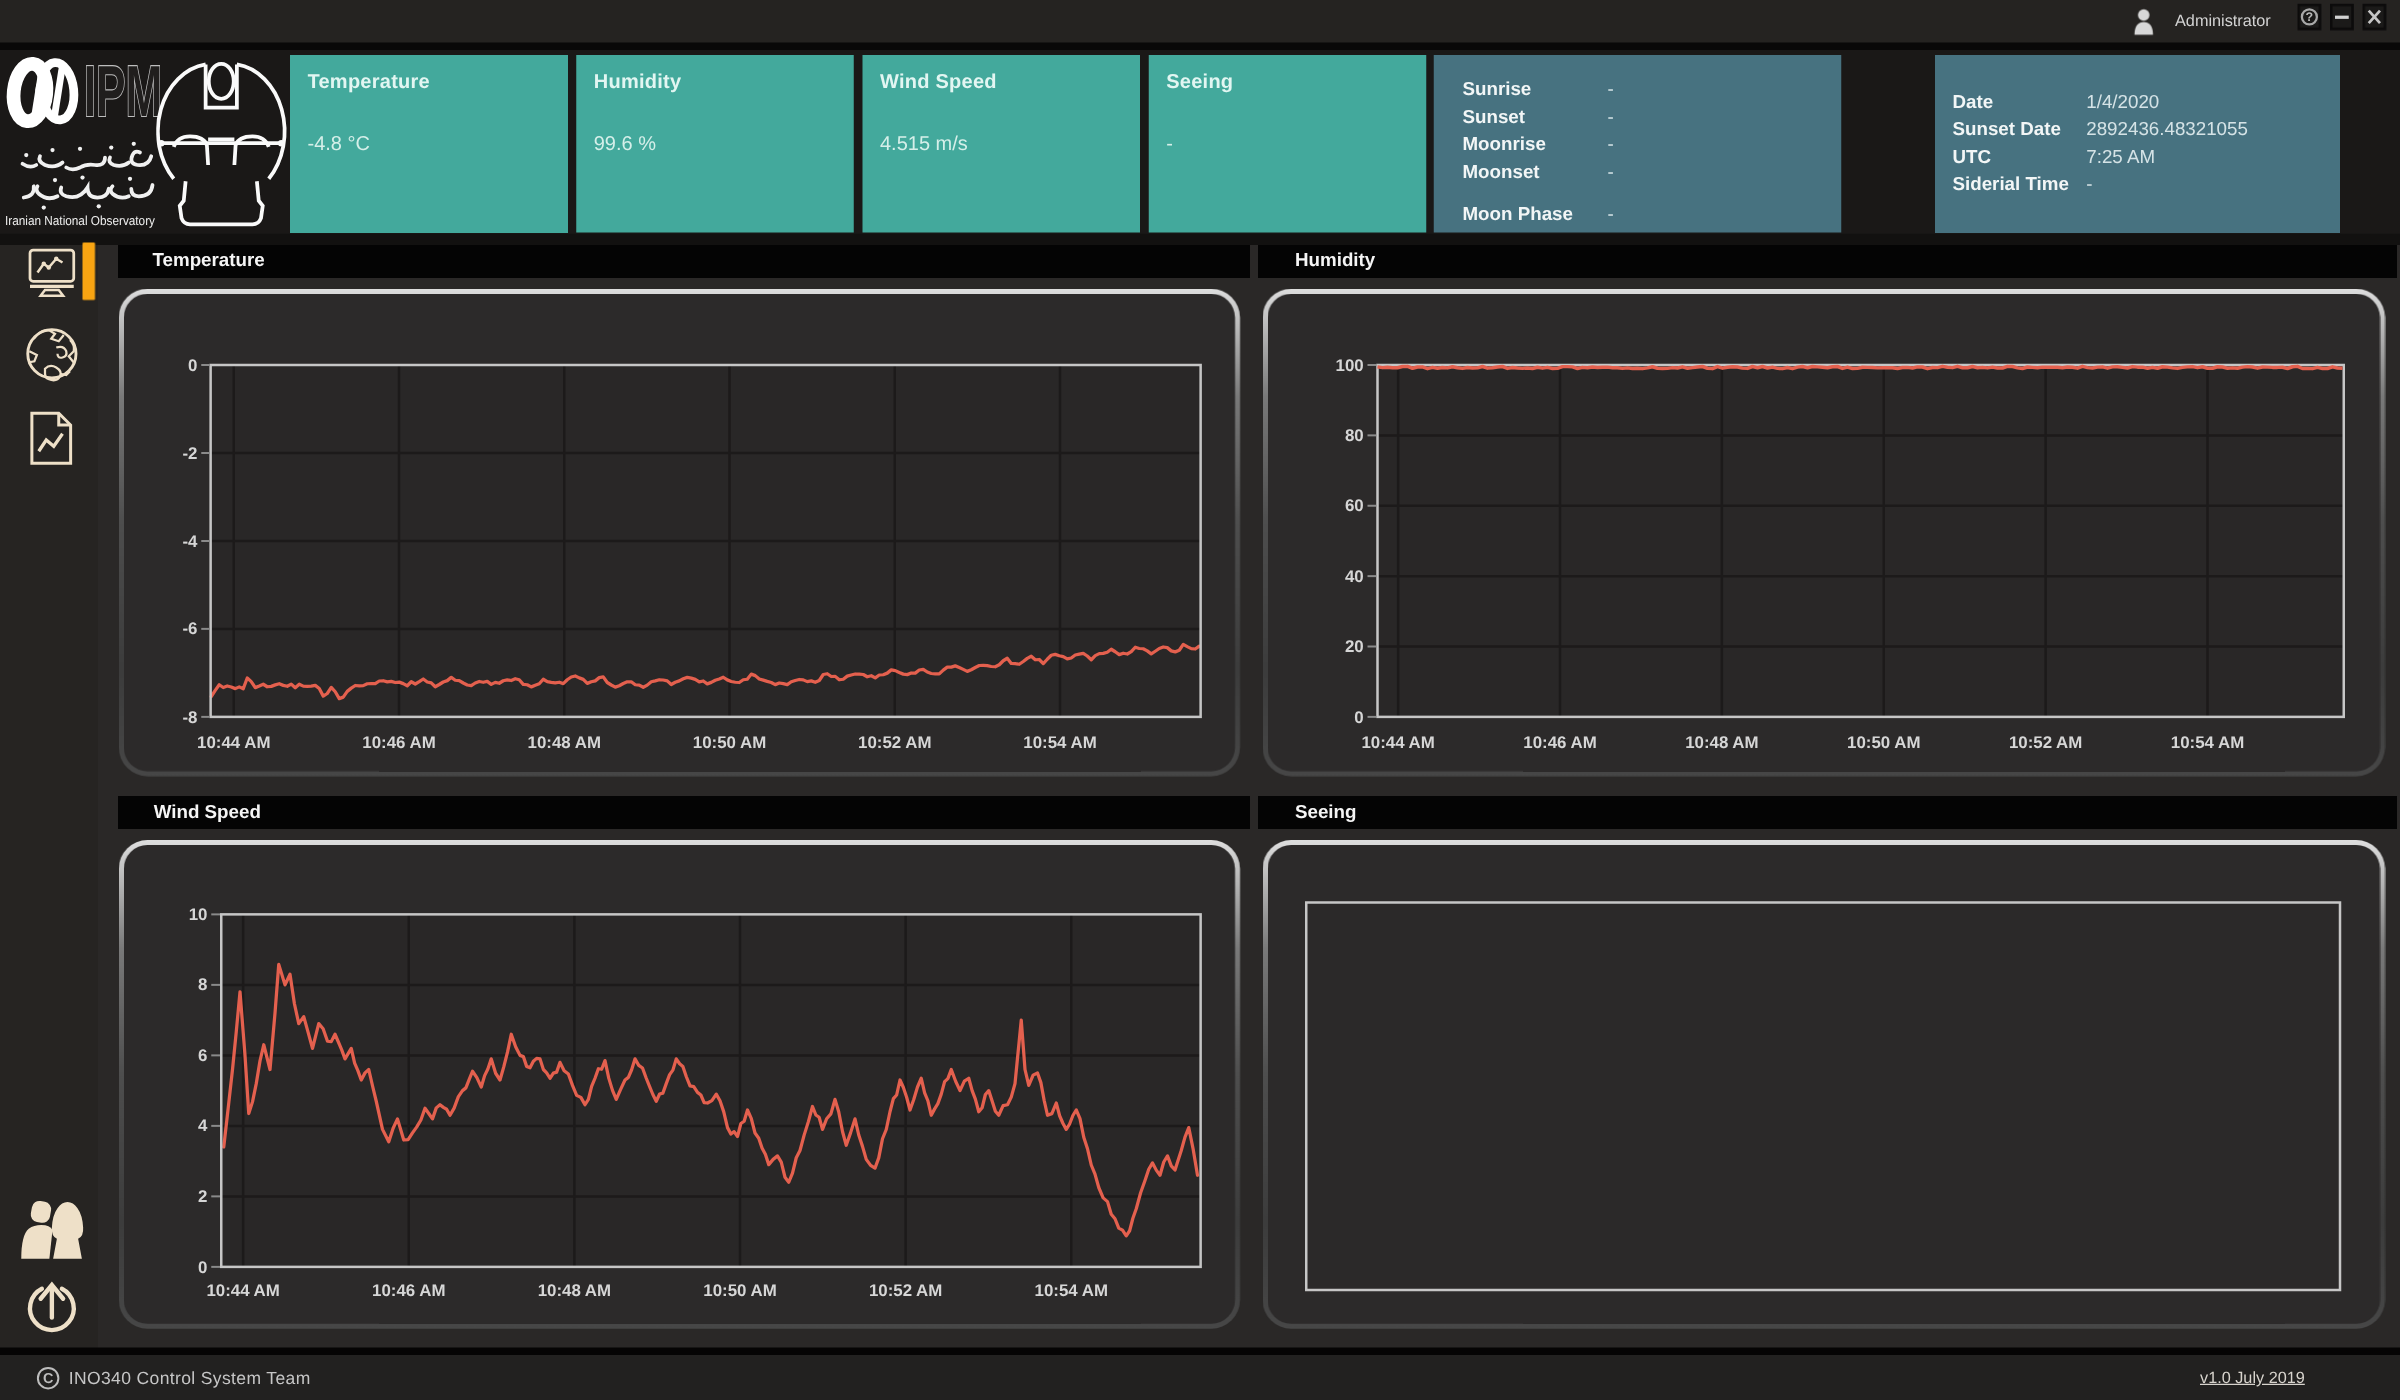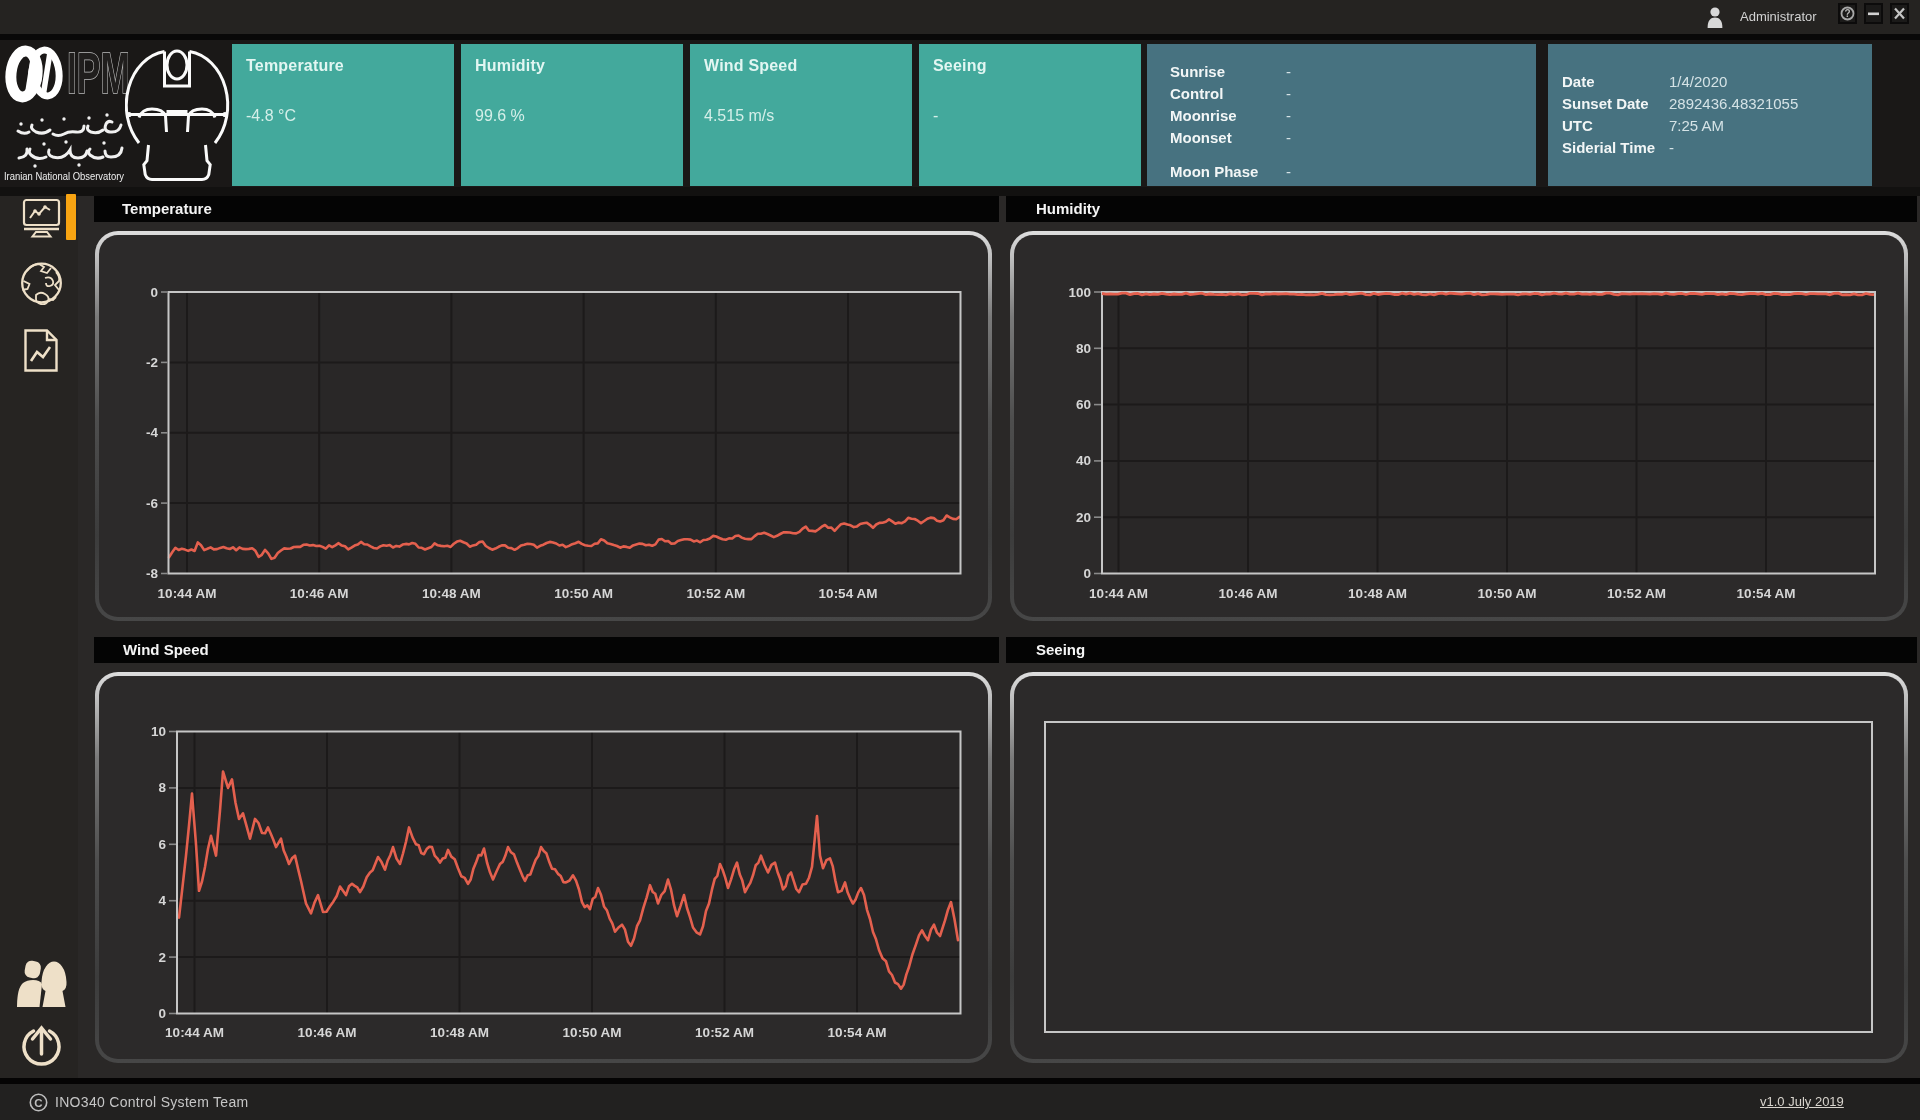--- a/index.html
+++ b/index.html
@@ -71,23 +71,23 @@
   </div>
 <div class="card abs" style="left:690px">
     <div class="t">Wind Speed</div>
     <div class="v">4.515 m/s</div>
   </div>
 <div class="card abs" style="left:919px">
     <div class="t">Seeing</div>
     <div class="v">-</div>
   </div>
 
-<div class="ipanel abs" style="left:1147px;width:389px">
+<div class="ipanel abs" style="left:1147px;width:326px">
   <div class="irow" style="left:23px;top:19px"><span class="l">Sunrise</span><span class="r" style="left:116px">-</span></div>
-  <div class="irow" style="left:23px;top:41px"><span class="l">Control</span><span class="r" style="left:116px">-</span></div>
+  <div class="irow" style="left:23px;top:41px"><span class="l">Sunset</span><span class="r" style="left:116px">-</span></div>
   <div class="irow" style="left:23px;top:63px"><span class="l">Moonrise</span><span class="r" style="left:116px">-</span></div>
   <div class="irow" style="left:23px;top:85px"><span class="l">Moonset</span><span class="r" style="left:116px">-</span></div>
   <div class="irow" style="left:23px;top:119px"><span class="l">Moon Phase</span><span class="r" style="left:116px">-</span></div>
 </div>
 <div class="ipanel abs" style="left:1548px;width:324px">
   <div class="irow" style="left:14px;top:29px"><span class="l">Date</span><span class="r" style="left:107px">1/4/2020</span></div>
   <div class="irow" style="left:14px;top:51px"><span class="l">Sunset Date</span><span class="r" style="left:107px">2892436.48321055</span></div>
   <div class="irow" style="left:14px;top:73px"><span class="l">UTC</span><span class="r" style="left:107px">7:25 AM</span></div>
   <div class="irow" style="left:14px;top:95px"><span class="l">Siderial Time</span><span class="r" style="left:107px">-</span></div>
 </div>

